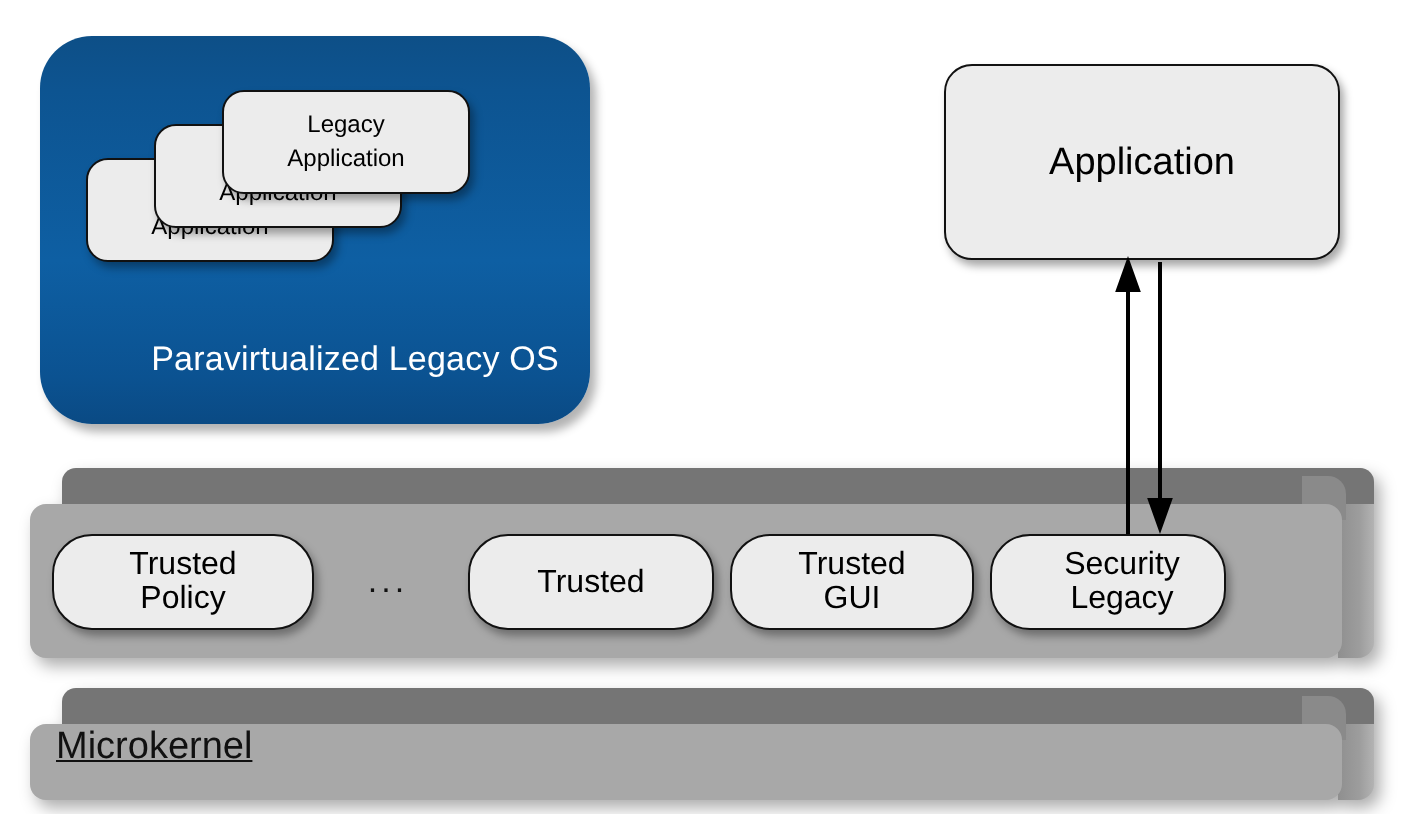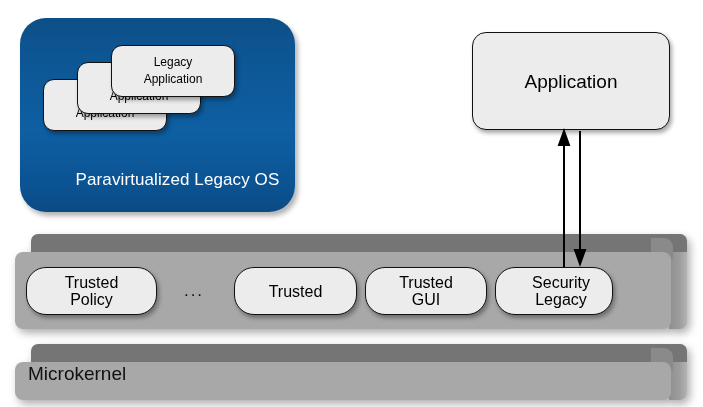--- a/index.html
+++ b/index.html
@@ -130,20 +130,21 @@
 
   .kernel-label {
     position: absolute;
     left: 28px;
     top: 362px;
     font-size: 19px;
     line-height: 23px;
     color: #111111;
     white-space: nowrap;
     z-index: 6;
+    text-decoration: underline;
   }
 
   
   .svc {
     height: 48px;
     top: 267px;
     font-size: 16px;
     line-height: 17px;
     border-radius: 20px;
     z-index: 6;

